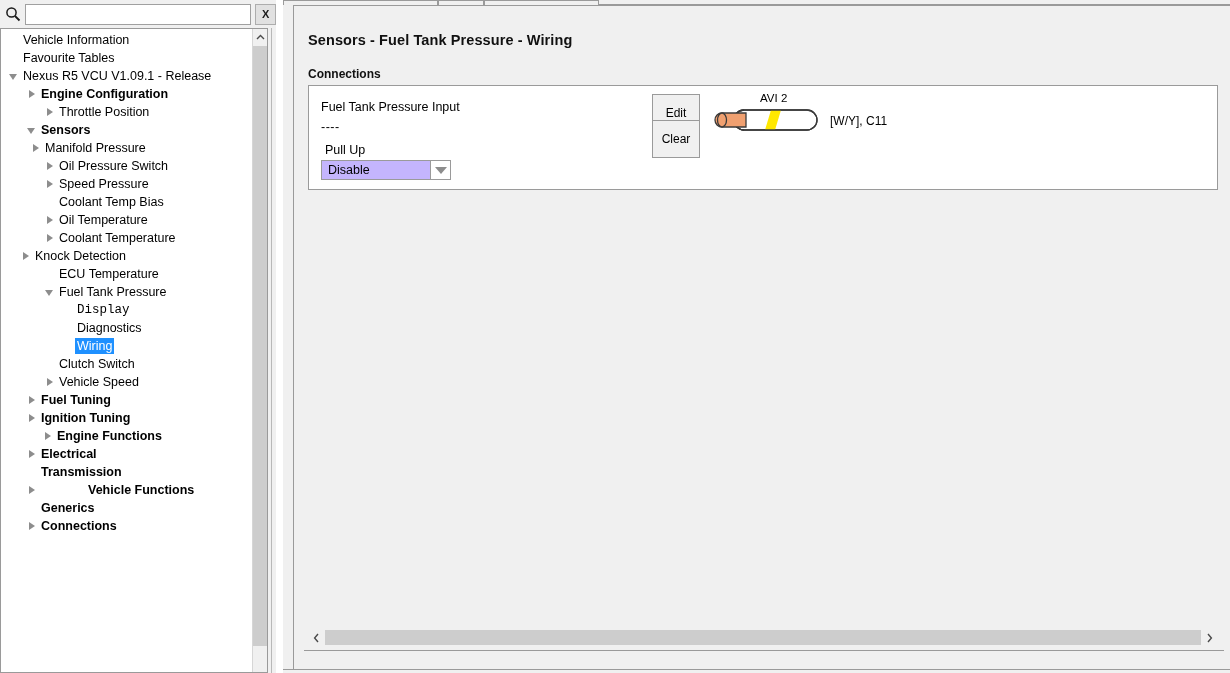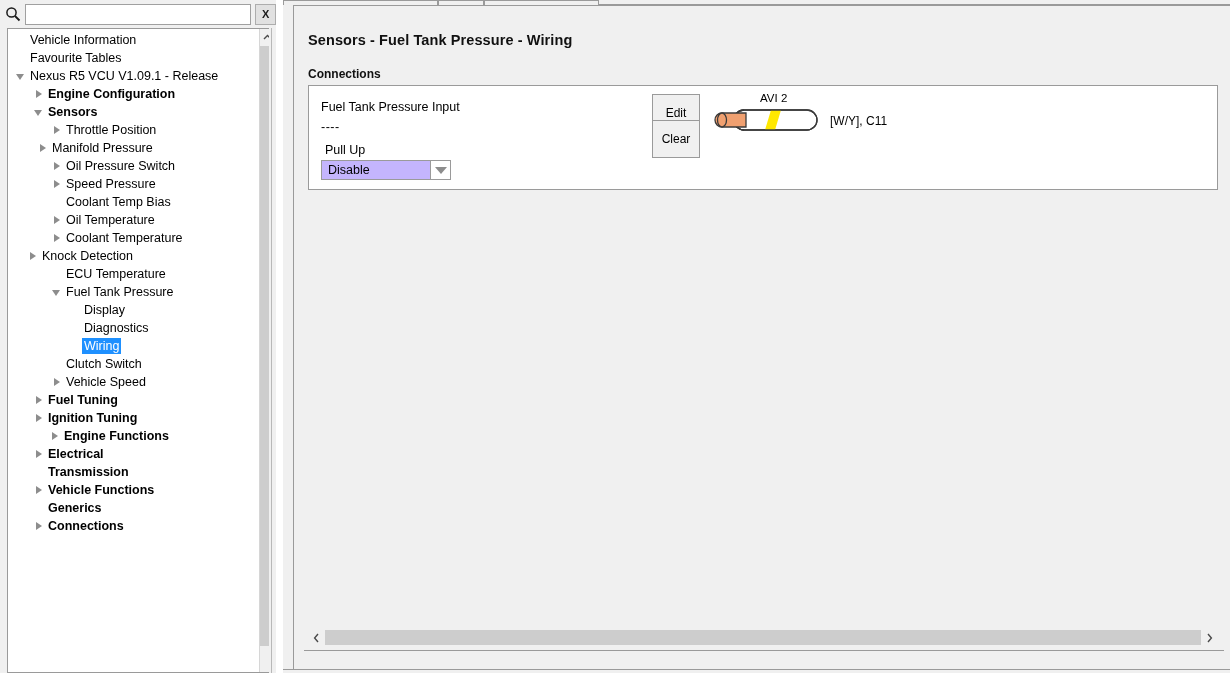--- a/index.html
+++ b/index.html
@@ -48,21 +48,21 @@
     font-size: 11px;
     font-weight: bold;
     color: #1a1a1a;
     line-height: 19px;
     text-align: center;
     cursor: default;
     padding: 0;
   }
 
   .tree-outer {
-    position: absolute; left: 7px; top: 28px;
+    position: absolute; left: 0; top: 28px;
     width: 268px; height: 645px;
     border: 1px solid #9a9a9a;
     background: #ffffff;
     display: flex;
   }
   .tree-scroll {
     flex: 1 1 auto;
     position: relative;
     overflow: hidden;
     background: #ffffff;
@@ -303,28 +303,28 @@
               <span class="tree-label">Favourite Tables</span>
             </div>
             <div class="tree-row" style="padding-left: 6px;">
               <span class="tw down"></span>
               <span class="tree-label">Nexus R5 VCU V1.09.1 - Release</span>
             </div>
             <div class="tree-row bold" style="padding-left: 24px;">
               <span class="tw right"></span>
               <span class="tree-label">Engine Configuration</span>
             </div>
+            <div class="tree-row" style="padding-left: 42px;">
+              <span class="tw right"></span>
+              <span class="tree-label">Throttle Position</span>
+            </div>
             <div class="tree-row bold" style="padding-left: 24px;">
               <span class="tw down"></span>
               <span class="tree-label">Sensors</span>
             </div>
-            <div class="tree-row" style="padding-left: 42px;">
-              <span class="tw right"></span>
-              <span class="tree-label">Throttle Position</span>
-            </div>
             <div class="tree-row" style="padding-left: 28px;">
               <span class="tw right"></span>
               <span class="tree-label">Manifold Pressure</span>
             </div>
             <div class="tree-row" style="padding-left: 42px;">
               <span class="tw right"></span>
               <span class="tree-label">Oil Pressure Switch</span>
             </div>
             <div class="tree-row" style="padding-left: 42px;">
               <span class="tw right"></span>
@@ -347,26 +347,26 @@
               <span class="tree-label">Knock Detection</span>
             </div>
             <div class="tree-row" style="padding-left: 42px;">
               <span class="tw"></span>
               <span class="tree-label">ECU Temperature</span>
             </div>
             <div class="tree-row" style="padding-left: 42px;">
               <span class="tw down"></span>
               <span class="tree-label">Fuel Tank Pressure</span>
             </div>
+            <div class="tree-row" style="padding-left: 60px; font-family: Liberation Mono, monospace;">
+              <span class="tw"></span>
+              <span class="tree-label">Display</span>
+            </div>
             <div class="tree-row" style="padding-left: 60px;">
               <span class="tw"></span>
-              <span class="tree-label">Display</span>
-            </div>
-            <div class="tree-row" style="padding-left: 60px;">
-              <span class="tw"></span>
               <span class="tree-label">Diagnostics</span>
             </div>
             <div class="tree-row selected" style="padding-left: 60px;">
               <span class="tw"></span>
               <span class="tree-label">Wiring</span>
             </div>
             <div class="tree-row" style="padding-left: 42px;">
               <span class="tw"></span>
               <span class="tree-label">Clutch Switch</span>
             </div>
@@ -387,21 +387,21 @@
               <span class="tree-label">Engine Functions</span>
             </div>
             <div class="tree-row bold" style="padding-left: 24px;">
               <span class="tw right"></span>
               <span class="tree-label">Electrical</span>
             </div>
             <div class="tree-row bold" style="padding-left: 24px;">
               <span class="tw"></span>
               <span class="tree-label">Transmission</span>
             </div>
-            <div class="tree-row bold" style="padding-left: 24px;">
+            <div class="tree-row bold" style="padding-left: 24px; gap: 47px;">
               <span class="tw right"></span>
               <span class="tree-label">Vehicle Functions</span>
             </div>
             <div class="tree-row bold" style="padding-left: 24px;">
               <span class="tw"></span>
               <span class="tree-label">Generics</span>
             </div>
             <div class="tree-row bold" style="padding-left: 24px;">
               <span class="tw right"></span>
               <span class="tree-label">Connections</span>

